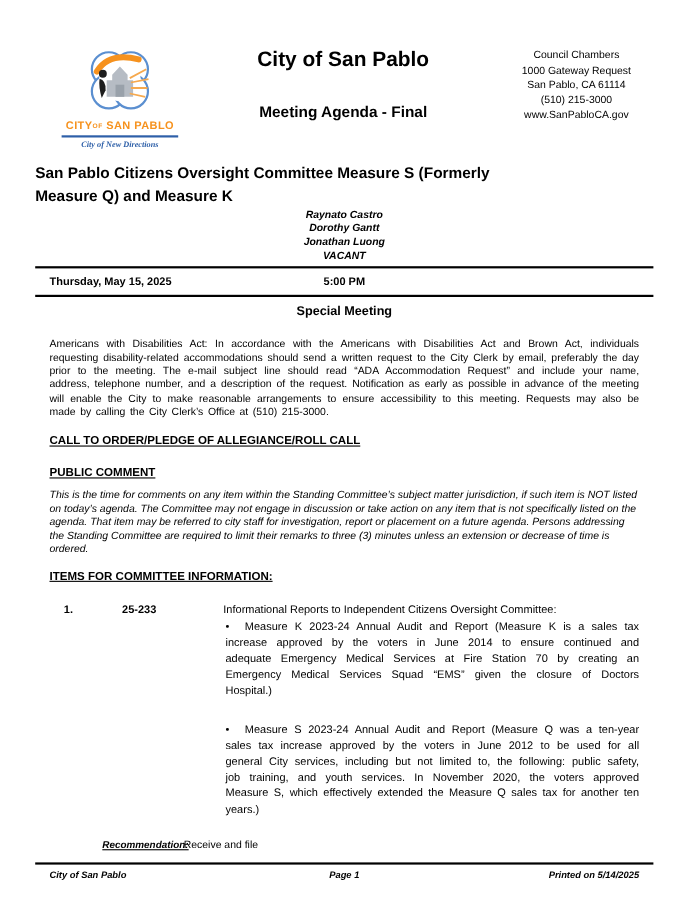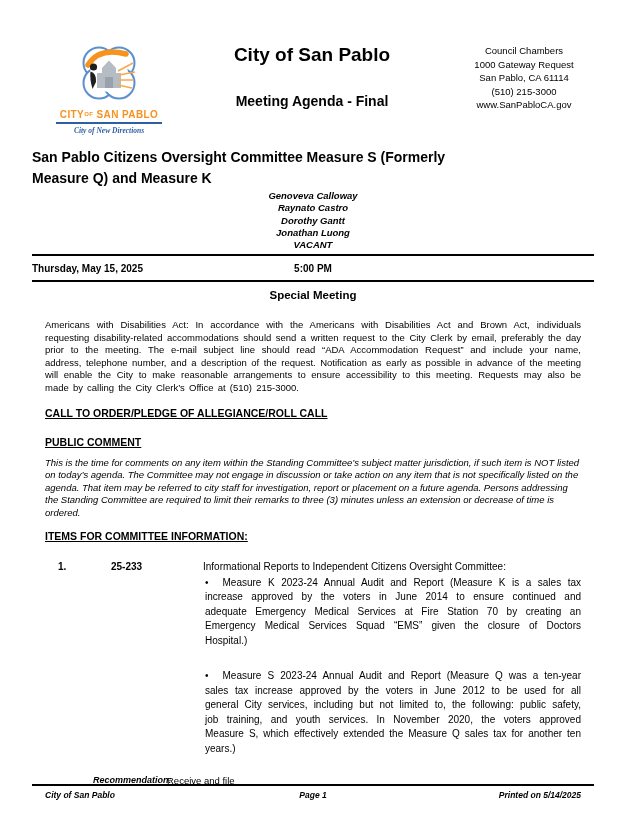--- a/index.html
+++ b/index.html
@@ -19,21 +19,21 @@
   .center-col{flex:1;text-align:center;}
   .city-title{font-size:19px;font-weight:bold;margin:2px 0 0;}
   .doc-type{font-size:14px;font-weight:bold;margin:27px 0 0;}
   .addr-col{width:140px;flex:none;text-align:center;font-size:9.5px;line-height:13.6px;margin-top:2px;}
   
   .committee-title{font-size:14px;font-weight:bold;line-height:21px;margin-top:19px;}
   .members{text-align:center;font-size:9.5px;font-weight:bold;font-style:italic;line-height:12.3px;margin-top:1px;}
   
   .rule{height:2px;background:#000;}
   .date-row{position:relative;padding:7px 0 6px;font-size:10px;font-weight:bold;}
-  .date-left{}
+  .date-left{margin-left:13px;}
   .time-center{position:absolute;left:50%;transform:translateX(-50%);top:7px;}
   .special{ text-align:center;font-size:11.5px;font-weight:bold;margin-top:7px;}
   
   .para{margin:0 13px;font-size:9.5px;line-height:12.4px;text-align:justify;word-spacing:1.5px;}
   .para.ada{margin-top:18px;}
   .para.italic{font-style:italic;text-align:left;word-spacing:0;margin-top:9px;}
   .sect-head{margin:0 13px;font-size:10.5px;font-weight:bold;text-decoration:underline;}
   .sect-head.call{margin-top:13px;}
   .sect-head.pc{margin-top:17px;}
   .sect-head.items{margin-top:11px;}
@@ -90,21 +90,20 @@
       <div>(510) 215-3000</div>
       <div>www.SanPabloCA.gov</div>
     </div>
   </div>
 
   <div class="committee-title">
     <div>San Pablo Citizens Oversight Committee Measure S (Formerly</div>
     <div>Measure Q) and Measure K</div>
   </div>
   <div class="members">
-    <div>Genoveva Calloway</div>
     <div>Raynato Castro</div>
     <div>Dorothy Gantt</div>
     <div>Jonathan Luong</div>
     <div>VACANT</div>
   </div>
 
   <div class="rule" style="margin-top:3px;"></div>
   <div class="date-row">
     <span class="date-left">Thursday, May 15, 2025</span>
     <span class="time-center">5:00 PM</span>

